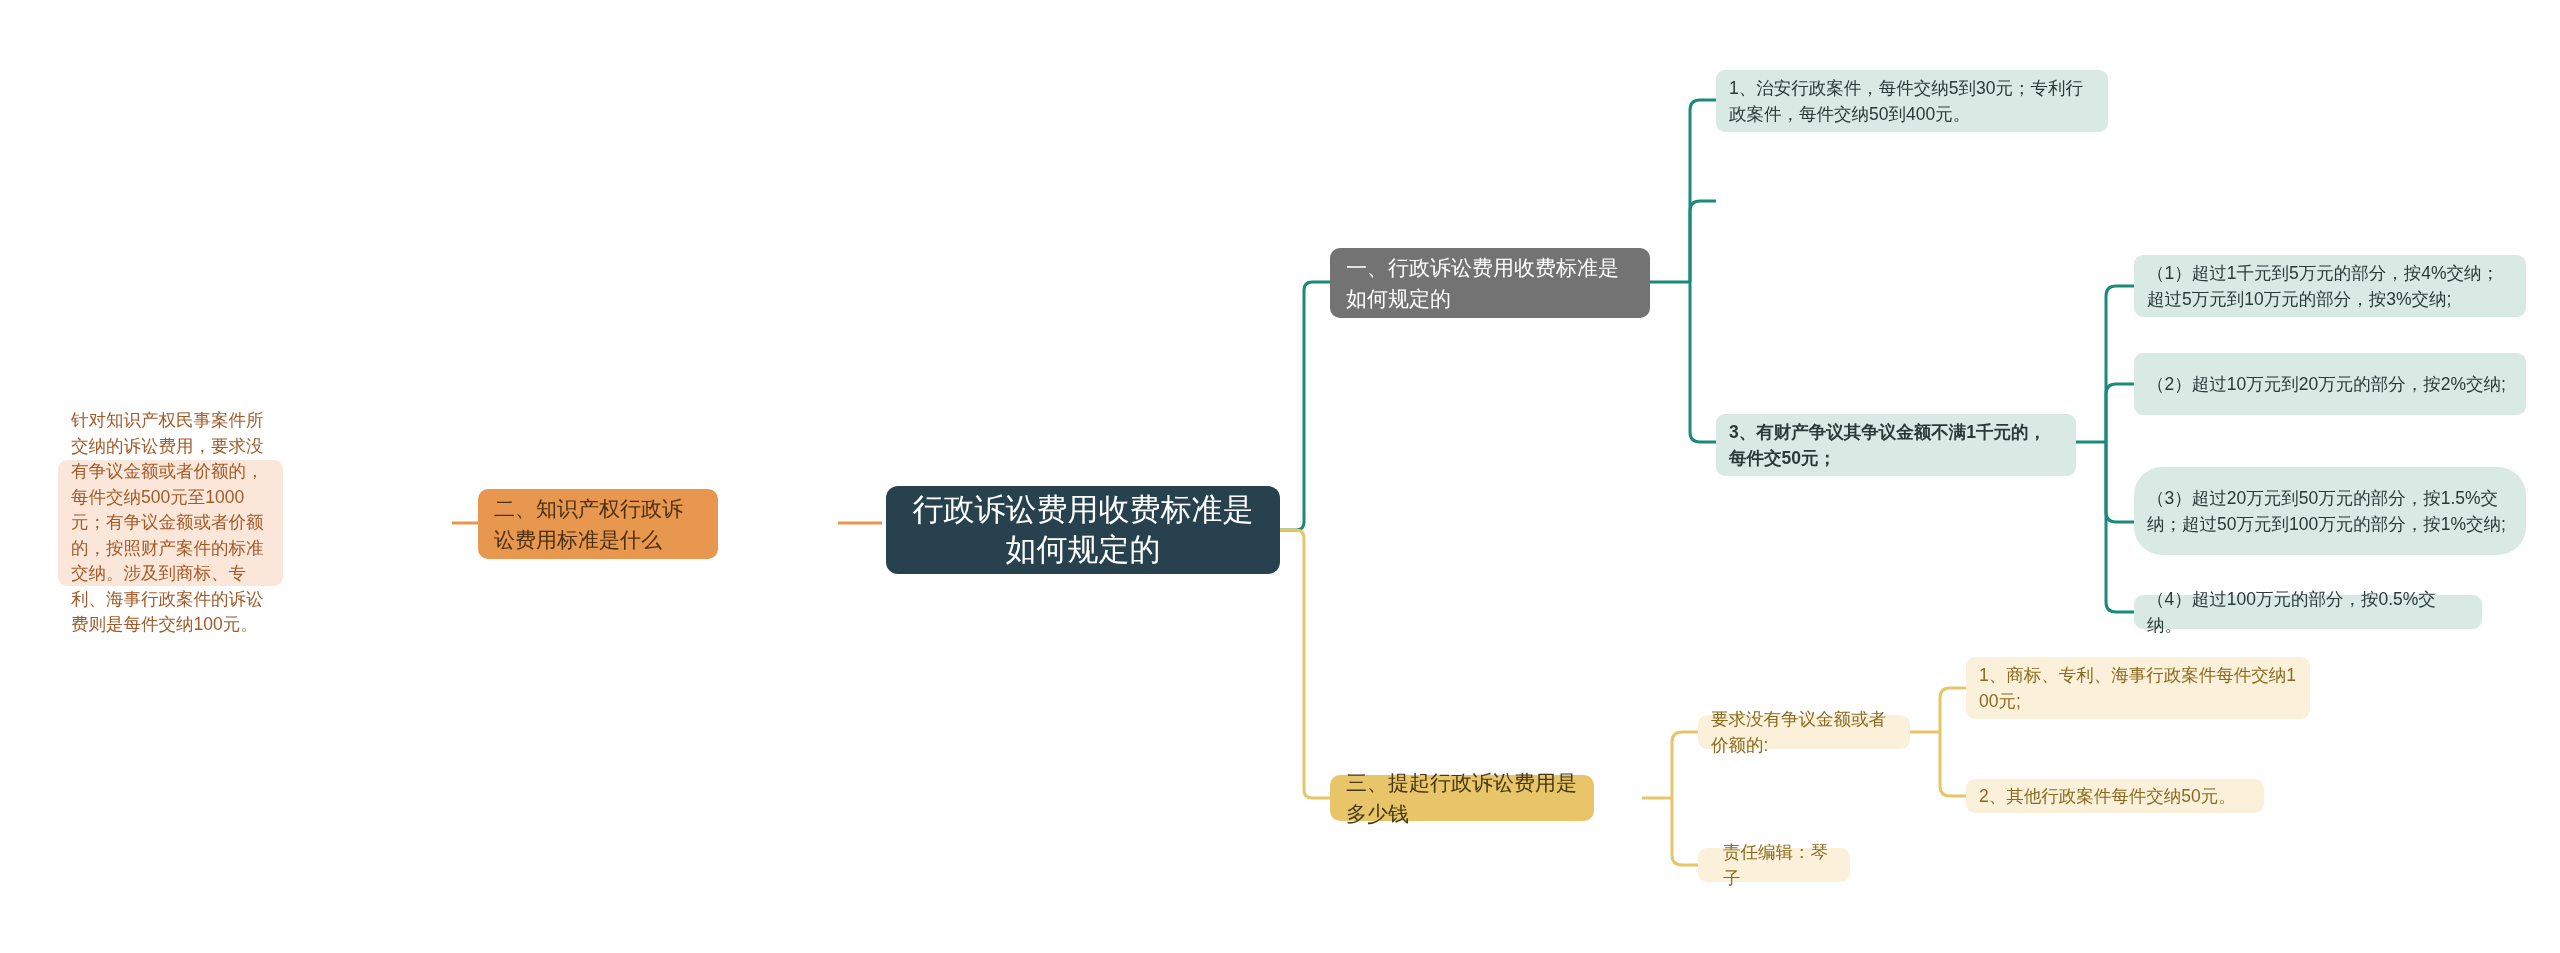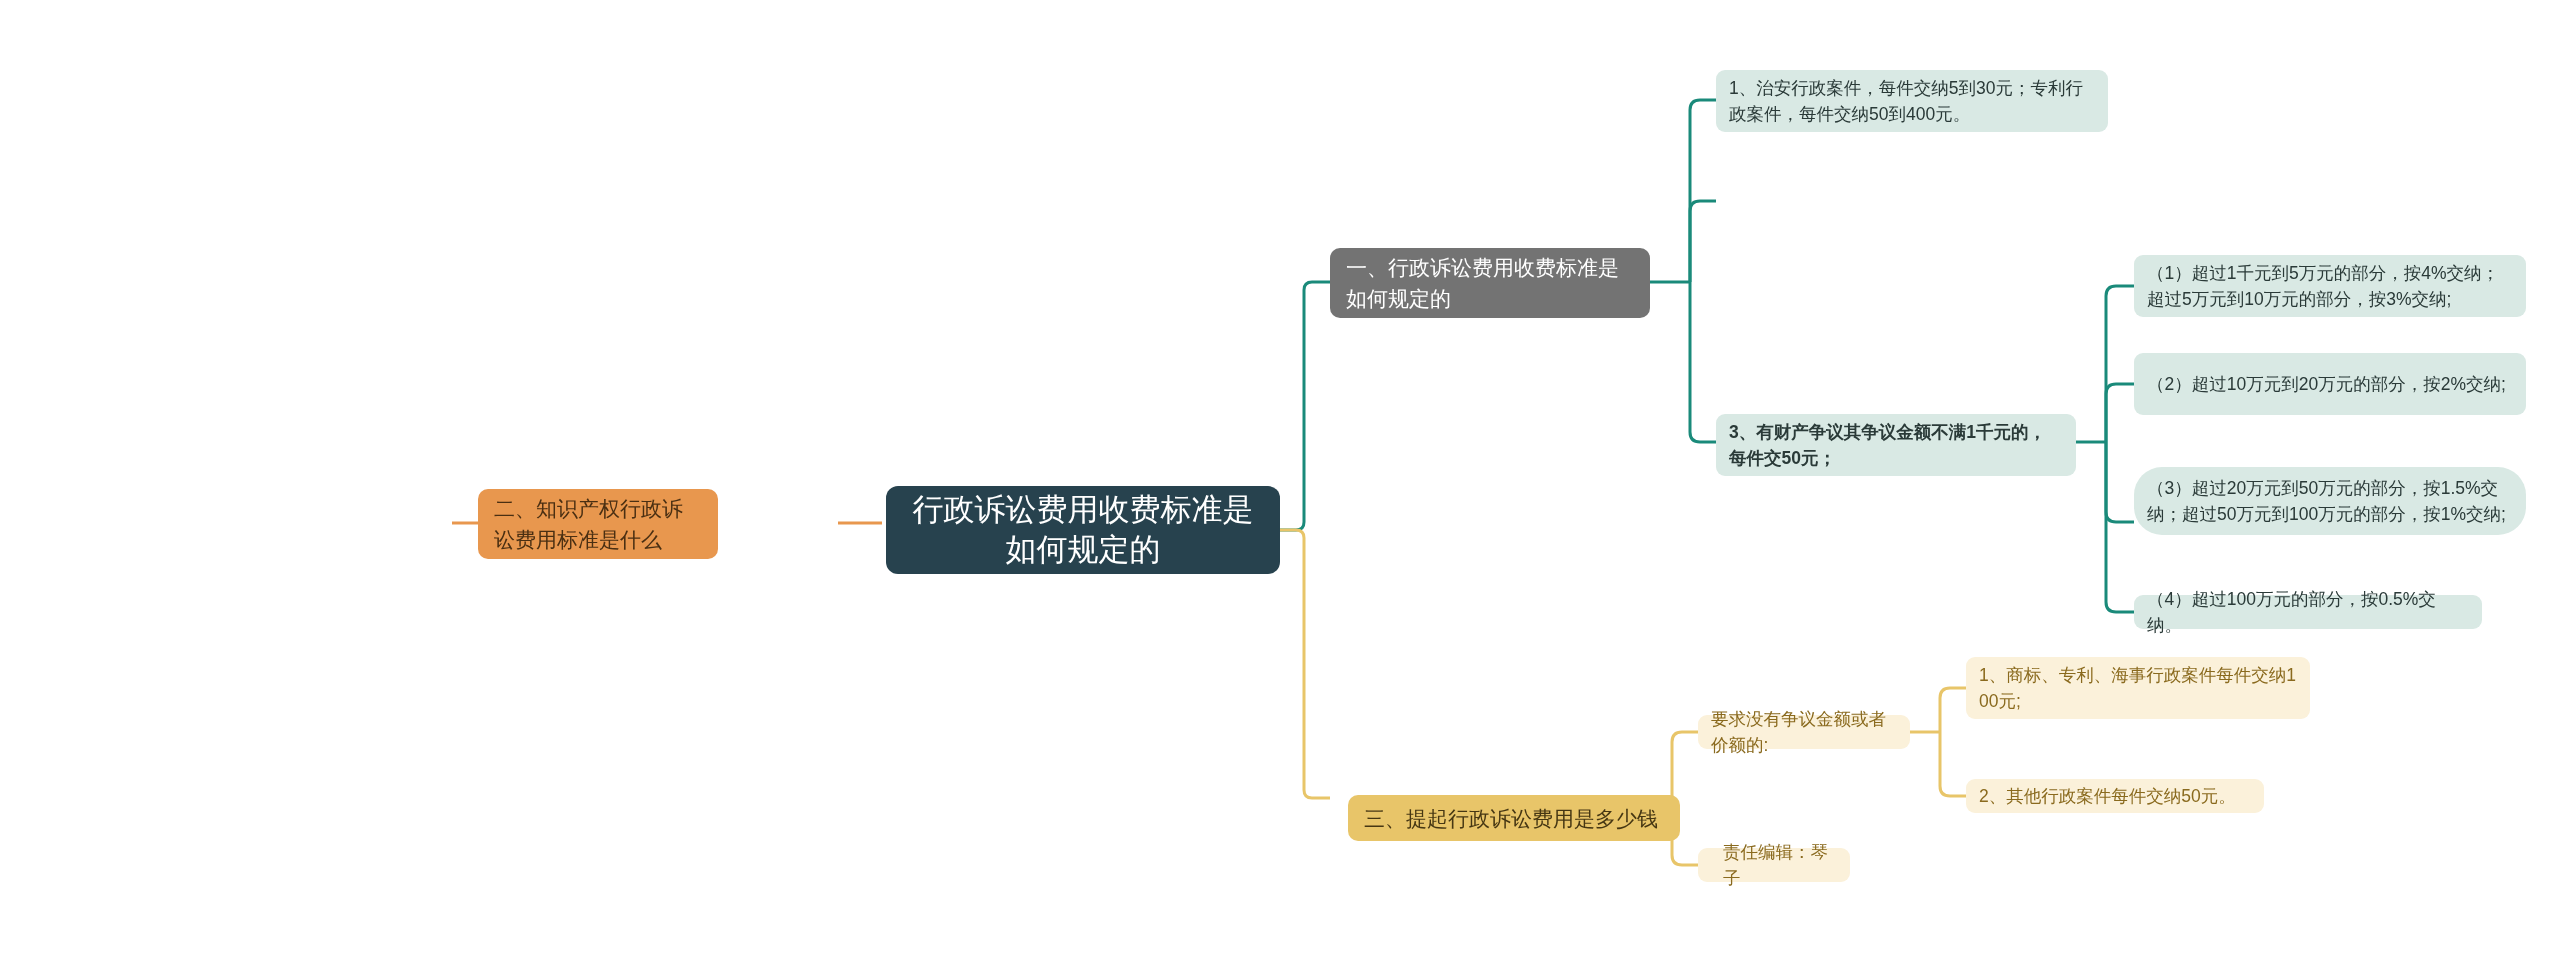--- a/index.html
+++ b/index.html
@@ -167,20 +167,23 @@
   </svg>
 
   <div class="node n-orange" style="left:478px; top:489px; width:240px; height:70px;">
     <span class="txt">二、知识产权行政诉讼费用标准是什么</span>
   </div>
 
   <div class="node n-root" style="left:886px; top:486px; width:394px; height:88px;">
     <span class="txt">行政诉讼费用收费标准是如何规定的</span>
   </div>
 
+  <div class="node n-peach" style="left:58px; top:460px; width:225px; height:126px;">
+    <span class="txt">针对知识产权民事案件所交纳的诉讼费用，要求没有争议金额或者价额的，每件交纳500元至1000元；有争议金额或者价额的，按照财产案件的标准交纳。涉及到商标、专利、海事行政案件的诉讼费则是每件交纳100元。</span>
+  </div>
 
   <div class="node n-teal" style="left:1330px; top:248px; width:320px; height:70px;">
     <span class="txt">一、行政诉讼费用收费标准是如何规定的</span>
   </div>
 
   <div class="node n-paleteal" style="left:1716px; top:70px; width:392px; height:62px;">
     <span class="txt">1、治安行政案件，每件交纳5到30元；专利行政案件，每件交纳50到400元。</span>
   </div>
 
 
@@ -189,29 +192,29 @@
   </div>
 
   <div class="node n-paleteal" style="left:2134px; top:255px; width:392px; height:62px;">
     <span class="txt">（1）超过1千元到5万元的部分，按4%交纳；超过5万元到10万元的部分，按3%交纳;</span>
   </div>
 
   <div class="node n-paleteal" style="left:2134px; top:353px; width:392px; height:62px;">
     <span class="txt">（2）超过10万元到20万元的部分，按2%交纳;</span>
   </div>
 
-  <div class="node n-paleteal" style="left:2134px; top:467px; width:392px; height:68px;border-radius:28px;">
+  <div class="node n-paleteal" style="left:2134px; top:467px; width:392px; height:88px;border-radius:28px;">
     <span class="txt">（3）超过20万元到50万元的部分，按1.5%交纳；超过50万元到100万元的部分，按1%交纳;</span>
   </div>
 
   <div class="node n-paleteal" style="left:2134px; top:595px; width:348px; height:34px;">
     <span class="txt">（4）超过100万元的部分，按0.5%交纳。</span>
   </div>
 
-  <div class="node n-gold" style="left:1330px; top:795px; width:332px; height:46px;margin-left:18px;">
+  <div class="node n-gold" style="left:1330px; top:775px; width:264px; height:46px;">
     <span class="txt">三、提起行政诉讼费用是多少钱</span>
   </div>
 
   <div class="node n-cream" style="left:1698px; top:715px; width:212px; height:34px;">
     <span class="txt">要求没有争议金额或者价额的:</span>
   </div>
 
   <div class="node n-cream" style="left:1698px; top:848px; width:152px; height:34px;padding-left:12px;">
     <span class="txt">责任编辑：琴子</span>
   </div>

